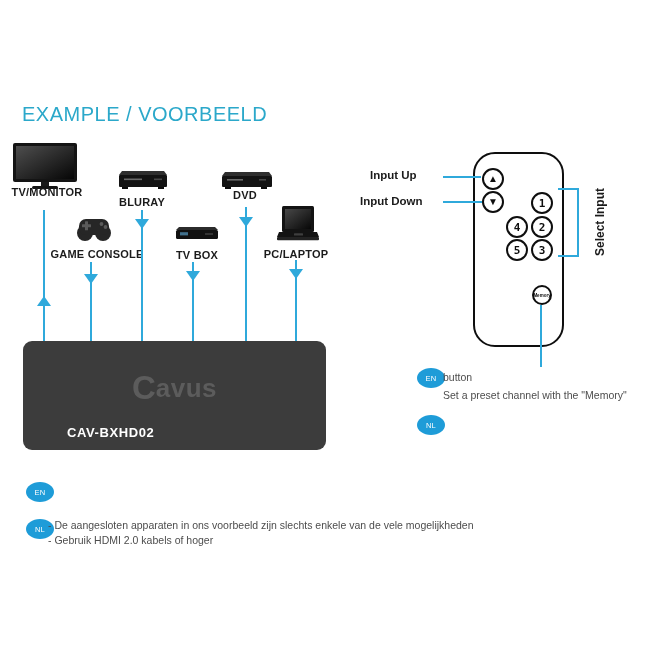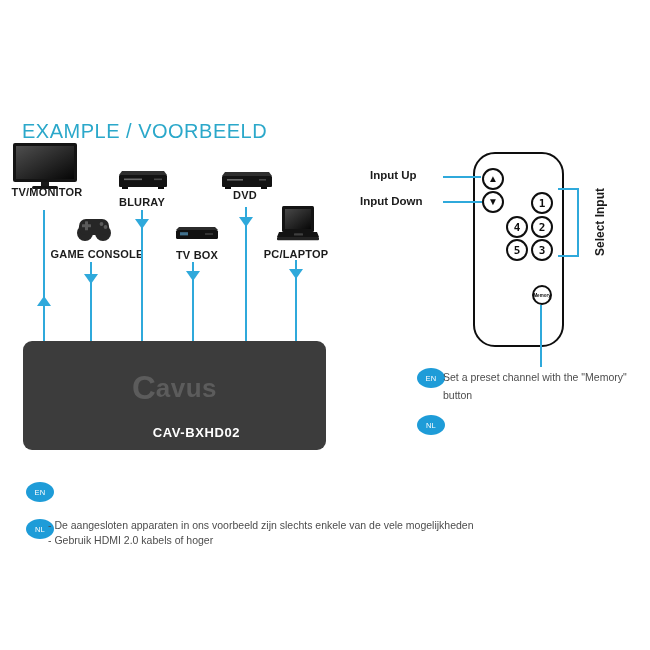--- a/index.html
+++ b/index.html
@@ -10,34 +10,34 @@
     --box-logo:#5C5C5C;
     --ink:#1B1B1B;
     --note:#4D4D4D;
   }
   *{margin:0;padding:0;box-sizing:border-box;}
   html,body{background:#fff;}
   body{font-family:"Liberation Sans",sans-serif;}
   .stage{position:relative;width:650px;height:650px;background:#fff;overflow:hidden;}
   .abs{position:absolute;}
 
-  .title{left:22px;top:103px;font-size:20px;letter-spacing:.5px;color:var(--accent);font-weight:400;margin-top:17px;}
+  .title{left:22px;top:103px;font-size:20px;letter-spacing:.5px;color:var(--accent);font-weight:400;}
 
   .dev-label{font-size:11px;font-weight:700;color:var(--ink);white-space:nowrap;transform:translateX(-50%);letter-spacing:.2px;}
 
   .vline{width:2px;background:var(--line);}
   .arr{width:0;height:0;border-left:7px solid transparent;border-right:7px solid transparent;}
   .arr.down{border-top:10px solid var(--line);}
   .arr.up{border-bottom:10px solid var(--line);}
 
   .switch-box{left:23px;top:341px;width:303px;height:109px;background:var(--box);border-radius:9px;}
   .brand{left:0;right:0;top:30px;text-align:center;color:var(--box-logo);font-weight:700;}
   .brand .big{font-size:33px;line-height:33px;vertical-align:-2px;}
   .brand .rest{font-size:26px;letter-spacing:.5px;}
-  .model{left:0;right:0;top:84px;text-align:center;color:#fff;font-weight:700;font-size:13px;letter-spacing:.6px;padding-left:44px;}
+  .model{left:0;right:0;top:84px;text-align:left;color:#fff;font-weight:700;font-size:13px;letter-spacing:.6px;padding-left:44px;}
 
   .remote{left:473px;top:152px;width:91px;height:195px;border:2.5px solid #0E0E0E;border-radius:22px;background:#fff;}
   .rbtn{position:absolute;width:22px;height:22px;border:2.5px solid #0E0E0E;border-radius:50%;display:flex;align-items:center;justify-content:center;background:#fff;}
   .rbtn .tri{font-size:10px;color:#0E0E0E;line-height:1;}
   .rbtn .num{font-family:"DejaVu Sans Mono",monospace;font-size:11px;font-weight:700;color:#0E0E0E;}
   .rbtn.memory{width:20px;height:20px;}
   .rbtn.memory .mem{font-size:4.5px;font-weight:700;color:#0E0E0E;}
 
   .ptr-label{font-size:11.5px;font-weight:700;color:var(--ink);text-align:left;white-space:nowrap;}
   .hline{height:2px;background:var(--line);}
@@ -180,22 +180,22 @@
   <div class="abs ptr-label" style="left:360px;top:195px;width:81px">Input Down</div>
   <div class="abs hline" style="left:443px;top:201px;width:39px"></div>
 
   <div class="abs bracket"></div>
   <div class="abs rot-label">Select Input</div>
 
   <div class="abs vline" style="left:540px;top:305px;height:62px"></div>
 
   <div class="abs badge" style="left:417px;top:368px">EN</div>
   <div class="abs note tall" style="left:443px;top:368px">
+    <div>button</div>
     <div>Set a preset channel with the "Memory"</div>
-    <div>button</div>
   </div>
 
   <div class="abs badge" style="left:417px;top:415px">NL</div>
 
   <div class="abs badge" style="left:26px;top:482px">EN</div>
 
   <div class="abs badge" style="left:26px;top:519px">NL</div>
   <div class="abs note" style="left:48px;top:518px">
     <div>- De aangesloten apparaten in ons voorbeeld zijn slechts enkele van de vele mogelijkheden</div>
     <div>- Gebruik HDMI 2.0 kabels of hoger</div>

